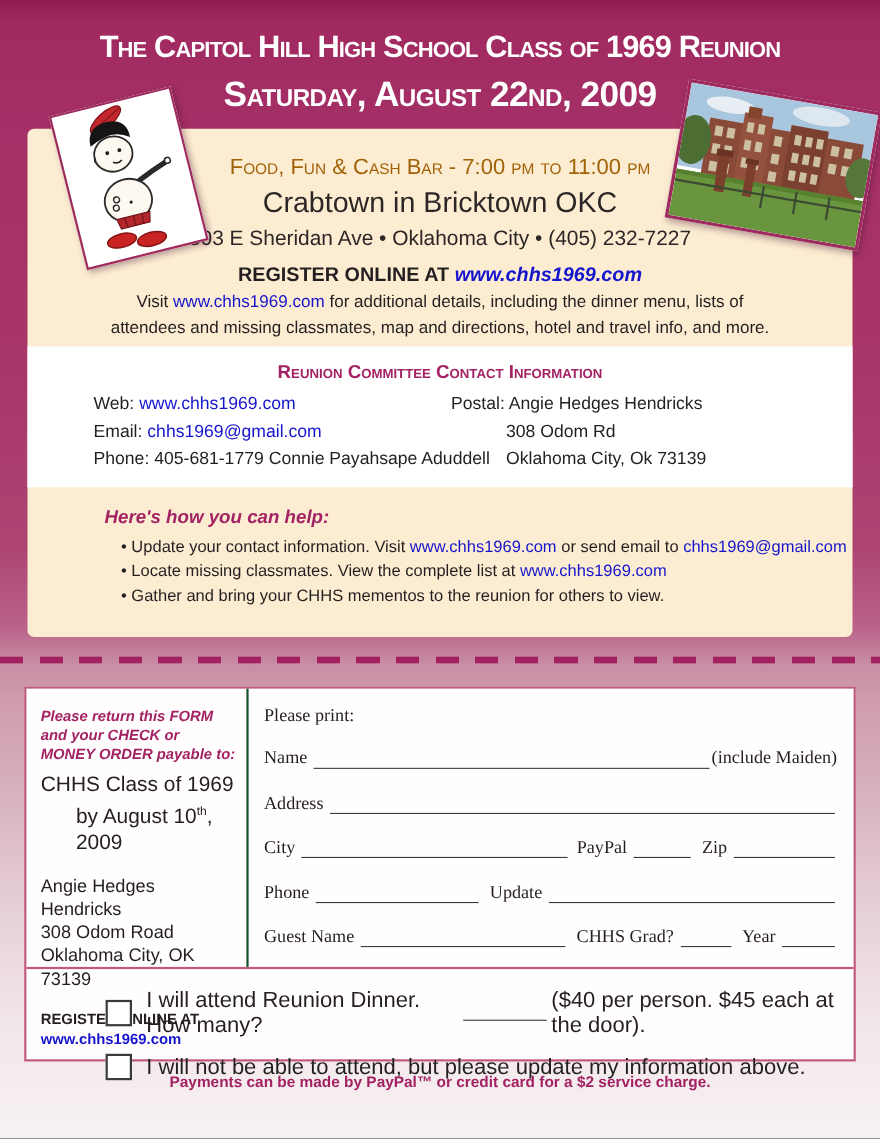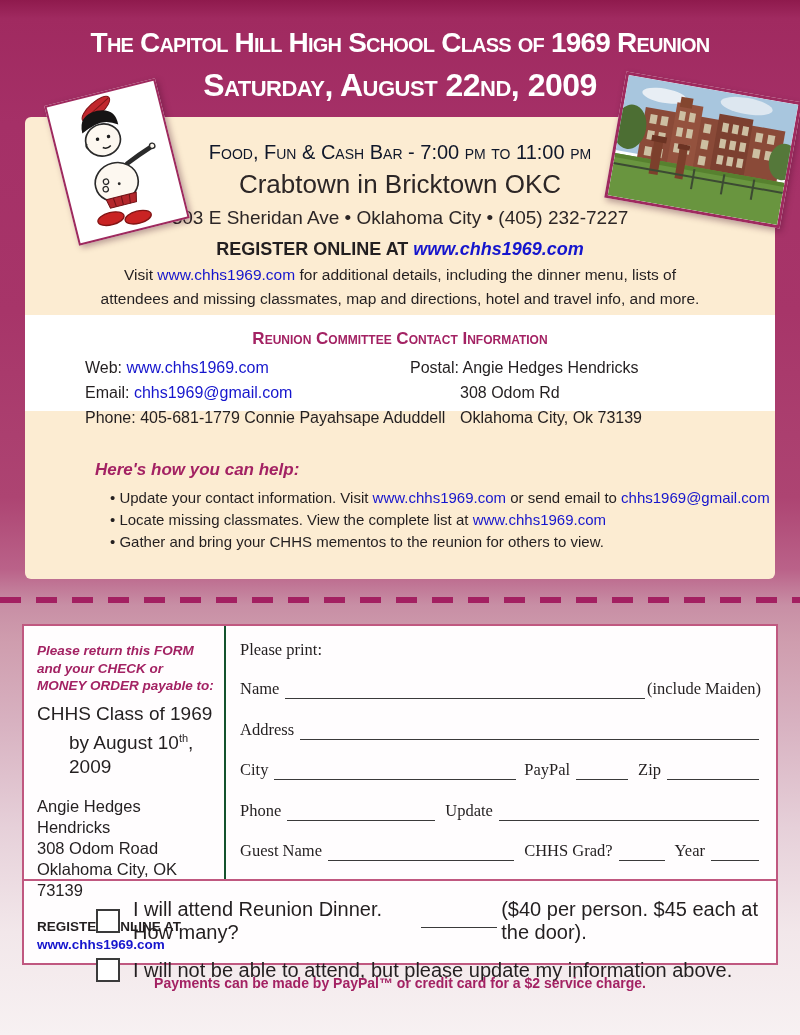--- a/index.html
+++ b/index.html
@@ -14,33 +14,33 @@
   .sc{font-variant:small-caps;}
   
   .title1{position:absolute; top:27px; left:0; width:100%; text-align:center;
     color:#fff; font-weight:bold; font-size:28px; letter-spacing:-0.8px; white-space:nowrap;}
   .title2{position:absolute; top:67px; left:0; width:100%; text-align:center;
     color:#fff; font-weight:bold; font-size:32px; letter-spacing:-0.5px; white-space:nowrap;}
   
   .content-box{position:absolute; left:25px; top:117px; width:750px; height:462px;
     background:#fcecd2; border-radius:6px;}
   .event-line1{position:absolute; top:24px; left:0; width:100%; text-align:center;
-    font-size:20px; color:#0f172a; letter-spacing:0;}
+    font-size:20px; color:#a16207; letter-spacing:0;}
   .event-venue{position:absolute; top:52px; left:0; width:100%; text-align:center;
     font-size:26px; color:#2c2626;}
   .event-addr{position:absolute; top:90px; left:0; width:100%; text-align:center;
     font-size:19px; color:#2c2626;}
   .event-register{position:absolute; top:122px; left:0; width:100%; text-align:center;
     font-size:18px; color:#231f20; font-weight:bold;}
   .event-register .url{color:#1515cd; font-style:italic; font-weight:bold;}
   .event-info{position:absolute; top:146px; left:75px; width:600px; text-align:center;
     font-size:15.5px; line-height:24px; color:#231f20;}
   .link{color:#1515cd; text-decoration:none; cursor:pointer;}
   
-  .white-section{position:absolute; top:198px; left:0; width:100%; height:96px; background:#ffffff;}
+  .white-section{position:absolute; top:198px; left:0; width:100%; height:128px; background:#ffffff;}
   .contact-heading{position:absolute; top:14px; left:0; width:100%; text-align:center;
     color:#a32263; font-weight:bold; font-size:17px;}
   .contact-left{position:absolute; left:60px; top:40px; font-size:16px; color:#231f20; line-height:25px;}
   .contact-right{position:absolute; left:385px; top:40px; font-size:16px; color:#231f20; line-height:25px;}
   .contact-right .indent{padding-left:50px;}
   
   .help-heading{position:absolute; top:343px; left:70px; color:#a32263;
     font-style:italic; font-weight:bold; font-size:17px;}
   .help-bullets{position:absolute; top:370px; left:85px; font-size:15px; color:#231f20; line-height:22px;}
   

